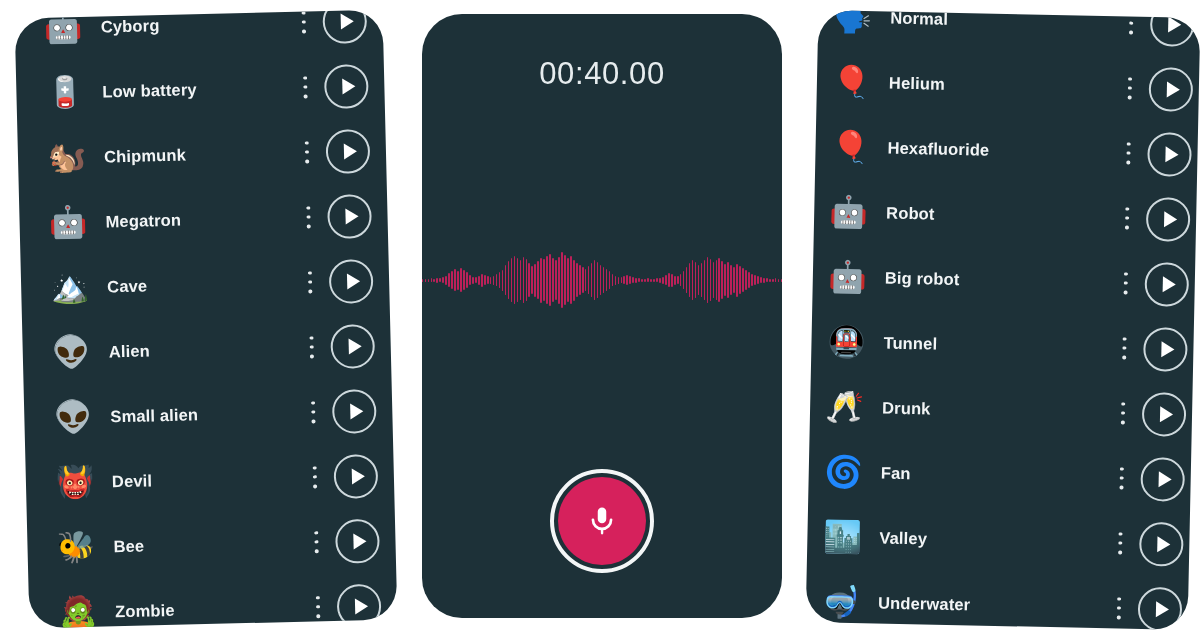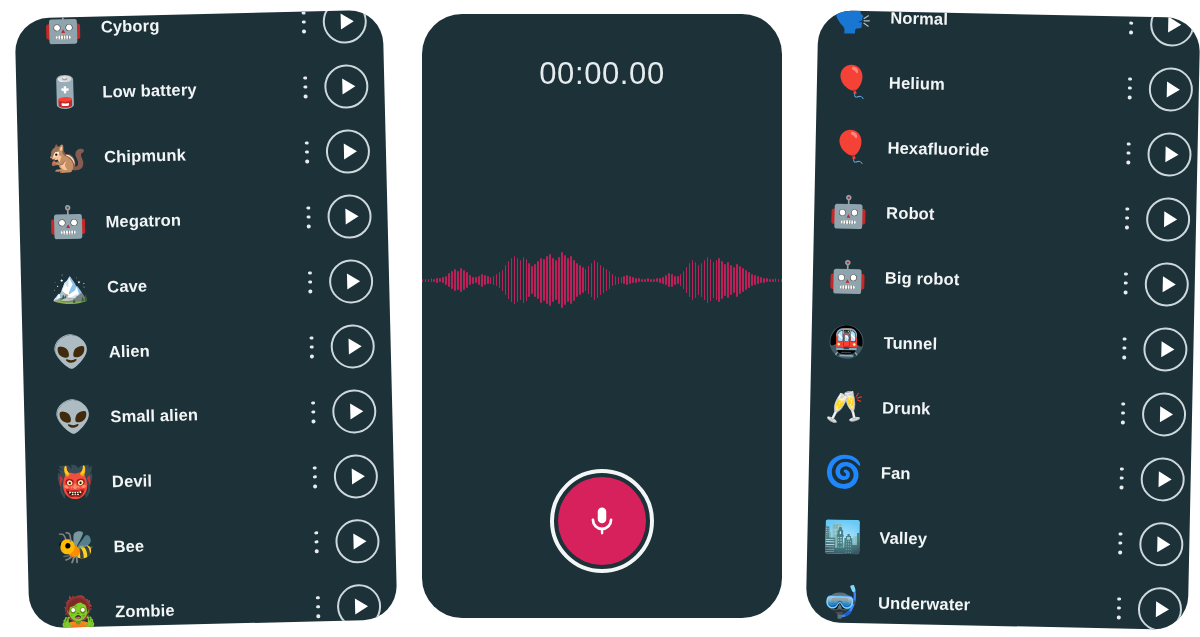--- a/index.html
+++ b/index.html
@@ -318,21 +318,21 @@
           </div>
           <div class="play-btn">
             <span class="tri"></span>
           </div>
         </div>
       </div>
   </div>
 
   <div class="panel" id="panel-center">
 
-    <div id="timer">00:00.00</div>
+    <div id="timer">00:40.00</div>
 
     <div id="waveform">
         <span class="bar" style="height: 3px;"></span>
         <span class="bar" style="height: 3px;"></span>
         <span class="bar" style="height: 3px;"></span>
         <span class="bar" style="height: 4px;"></span>
         <span class="bar" style="height: 3px;"></span>
         <span class="bar" style="height: 5px;"></span>
         <span class="bar" style="height: 4px;"></span>
         <span class="bar" style="height: 6px;"></span>

